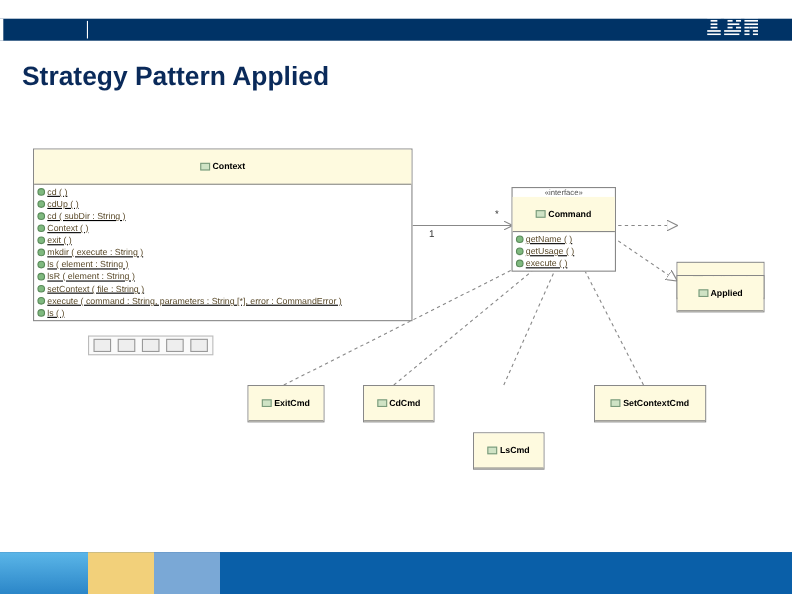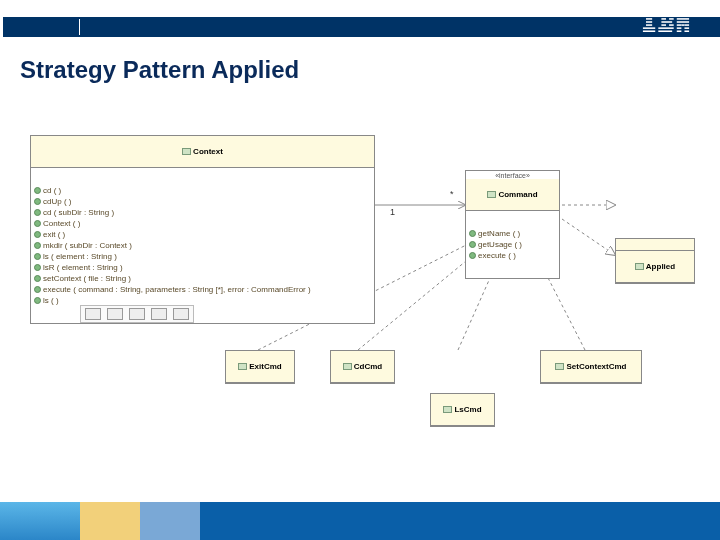--- a/index.html
+++ b/index.html
@@ -63,21 +63,22 @@
     font-weight: bold;
     padding: 11px 2px;
   }
   .box .stereo {
     text-align: center;
     font-size: 7px;
     color: #555;
     padding-top: 1px;
   }
   .box .bbody {
-    padding: 17px 3px;
+    padding: 1px 3px;
+    text-decoration: underline;
   }
   .op {
     display: flex;
     align-items: center;
     gap: 2px;
     line-height: 11px;
     white-space: nowrap;
     color: #5a4a2a;
   }
   .ic {
@@ -222,21 +223,21 @@
       <div class="op">
           <span class="ic"></span>
           <span>Context ( )</span>
         </div>
       <div class="op">
           <span class="ic"></span>
           <span>exit ( )</span>
         </div>
       <div class="op">
           <span class="ic"></span>
-          <span>mkdir ( subDir : Context )</span>
+          <span>mkdir ( execute : String )</span>
         </div>
       <div class="op">
           <span class="ic"></span>
           <span>ls ( element : String )</span>
         </div>
       <div class="op">
           <span class="ic"></span>
           <span>lsR ( element : String )</span>
         </div>
       <div class="op">

